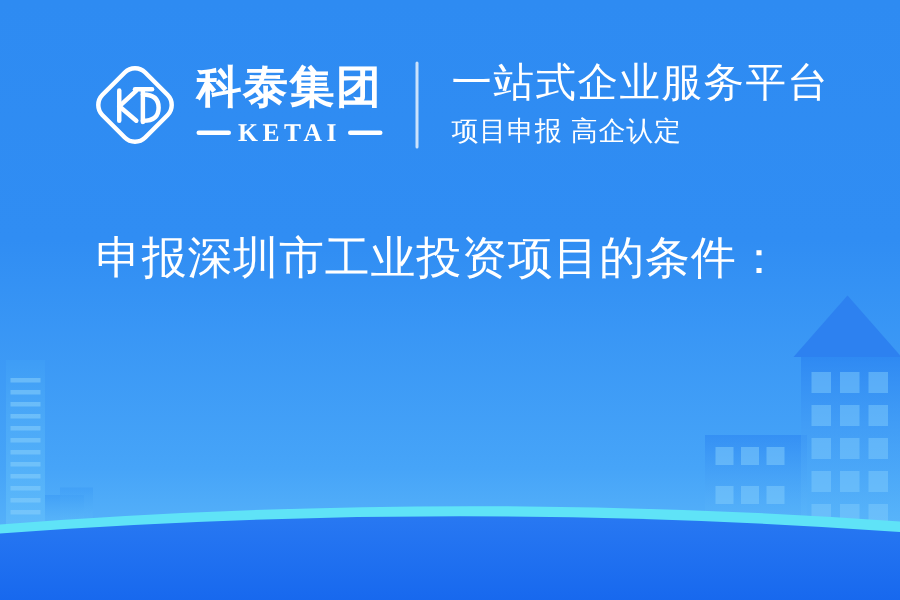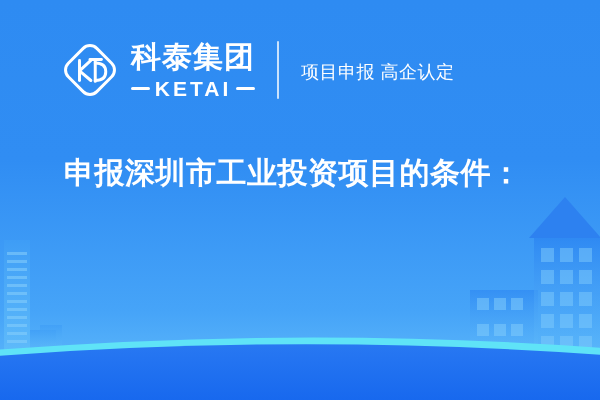--- a/index.html
+++ b/index.html
@@ -83,24 +83,25 @@
   .brand-rule {
     flex: 1 1 auto;
     height: 3px;
     background: #ffffff;
     border-radius: 2px;
     min-width: 10px;
   }
 
   .brand-en {
     color: #ffffff;
-    font-size: 21px;
+    font-size: 17px;
     font-weight: bold;
     letter-spacing: 3px;
     white-space: nowrap;
+    font-family: Liberation Serif, serif;
   }
 
   .divider {
     width: 2px;
     height: 58px;
     background: rgba(255,255,255,0.75);
     margin: 0 22px 0 22px;
     border-radius: 1px;
     flex: 0 0 2px;
   }
@@ -132,21 +133,21 @@
   .headline {
     position: absolute;
     left: 64px;
     top: 152px;
     width: 500px;
   }
 
   .headline-line {
     color: #ffffff;
     font-size: 30px;
-    font-weight: bold;
+    font-weight: normal;
     line-height: 1.42;
     letter-spacing: 0.5px;
     white-space: nowrap;
   }
 </style>
 </head>
 <body>
 
 <div class="banner">
 
@@ -255,20 +256,21 @@
           <span class="brand-rule"></span>
           <span class="brand-en">KETAI</span>
           <span class="brand-rule"></span>
         </div>
       </div>
     </div>
 
     <div class="divider"></div>
 
     <div class="tagline">
+      <div class="tagline-main">一站式企业服务平台</div>
       <div class="tagline-sub">项目申报 高企认定</div>
     </div>
   </div>
 
   <div class="headline">
     <div class="headline-line">申报深圳市工业投资项目的条件：</div>
   </div>
 
 </div>
 

